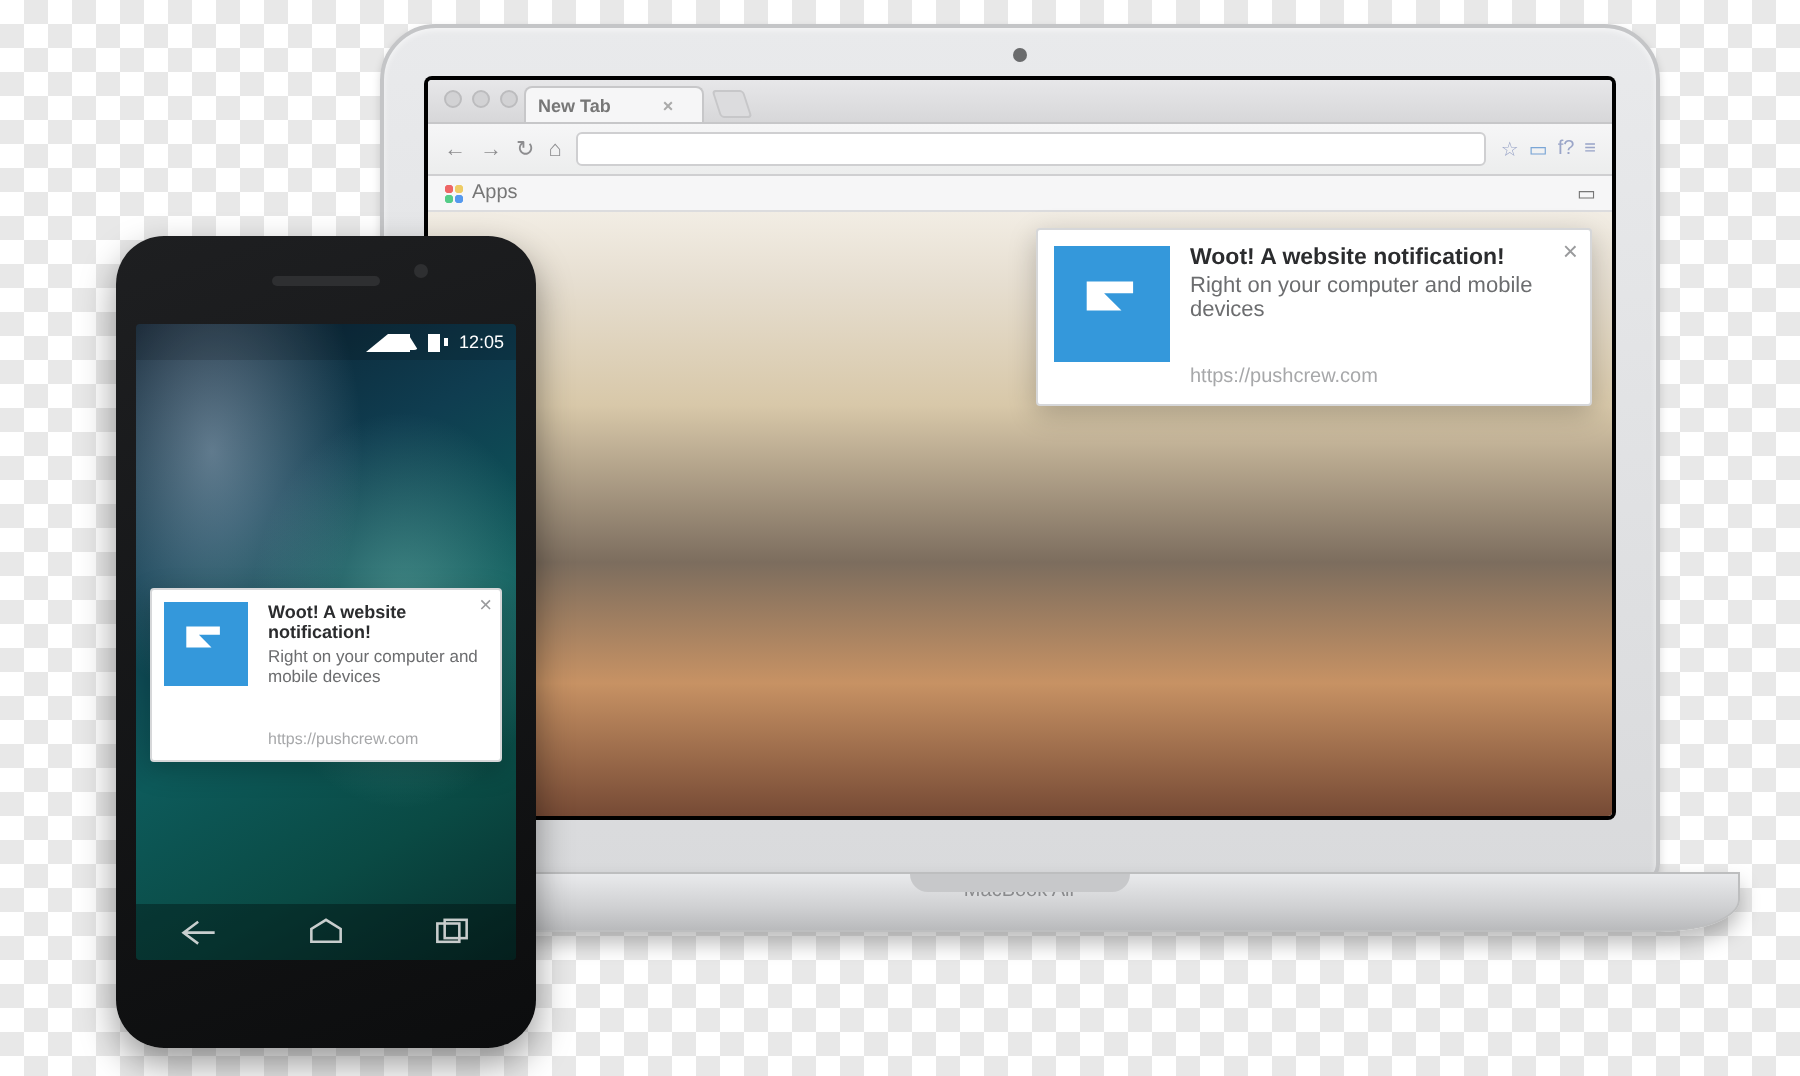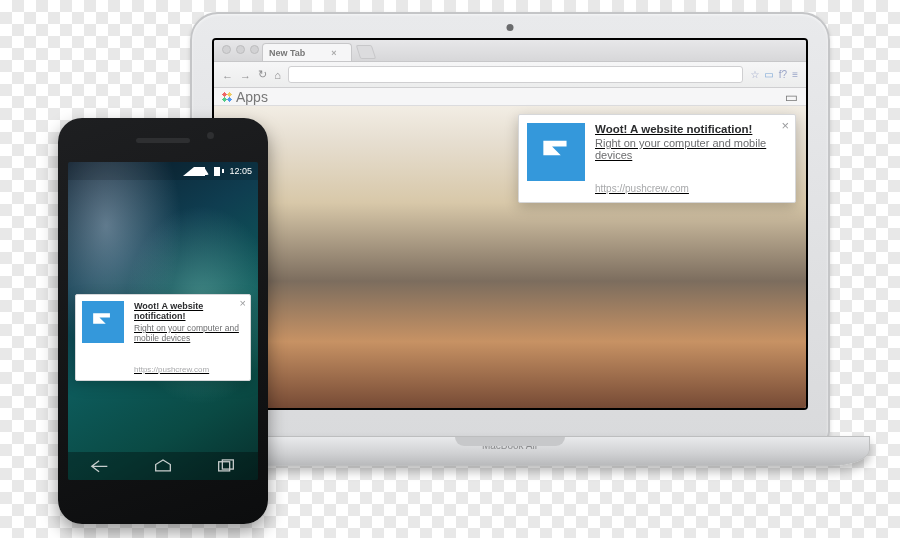--- a/index.html
+++ b/index.html
@@ -145,21 +145,21 @@
   }
 
   .bookbar {
     height: 18px;
     background: #f6f6f7;
     border-bottom: 1px solid #dcdcde;
     display: flex;
     align-items: center;
     padding: 0 8px;
     gap: 4px;
-    font-size: 14px;
+    font-size: 10px;
     color: #777;
   }
   .bookbar .apps-ico{
     width:10px;height:10px;border:1px solid #bbb;background:
      radial-gradient(circle at 25% 25%, #e66 20%, transparent 21%),
      radial-gradient(circle at 75% 25%, #ec6 20%, transparent 21%),
      radial-gradient(circle at 25% 75%, #5c8 20%, transparent 21%),
      radial-gradient(circle at 75% 75%, #59e 20%, transparent 21%);
     border:none;
   }
@@ -182,21 +182,21 @@
     gap: 10px;
   }
   .notif .thumb {
     background: #3498db;
     flex-shrink: 0;
     display: flex;
     align-items: center;
     justify-content: center;
   }
   .notif .thumb svg { fill: #fff; }
-  .notif .txt { flex:1; display:flex;flex-direction:column;gap:2px; min-width:0;text-decoration:underline;}
+  .notif .txt { flex:1; display:flex;flex-direction:column;gap:2px; min-width:0;}
   .notif .title { font-weight:700;color:#2b2c2e; }
   .notif .body  { color:#6c6d6f; }
   .notif .url   { color:#a7a8aa; margin-top:20px;}
   .notif .close {
     position:absolute;top:4px;right:6px;
     color:#9a9b9d;font-size:13px;line-height:1;
   }
 
   .notif.desktop {
     top: 8px; right: 10px;

